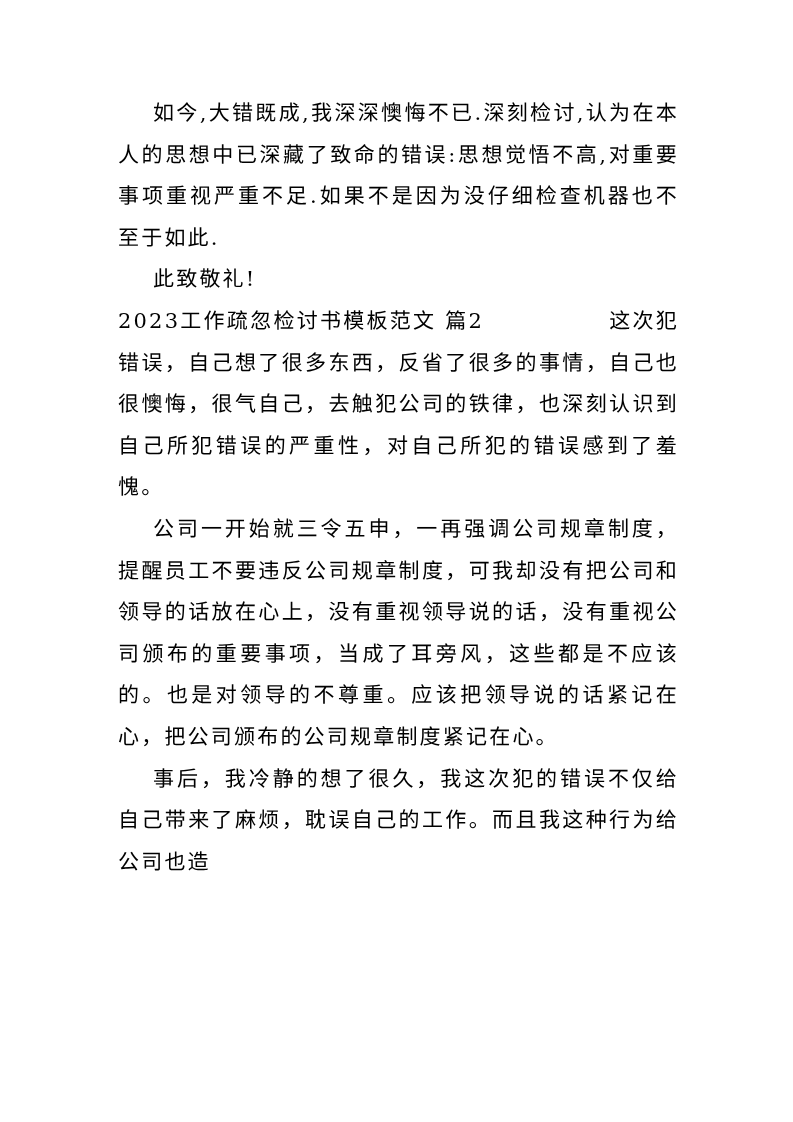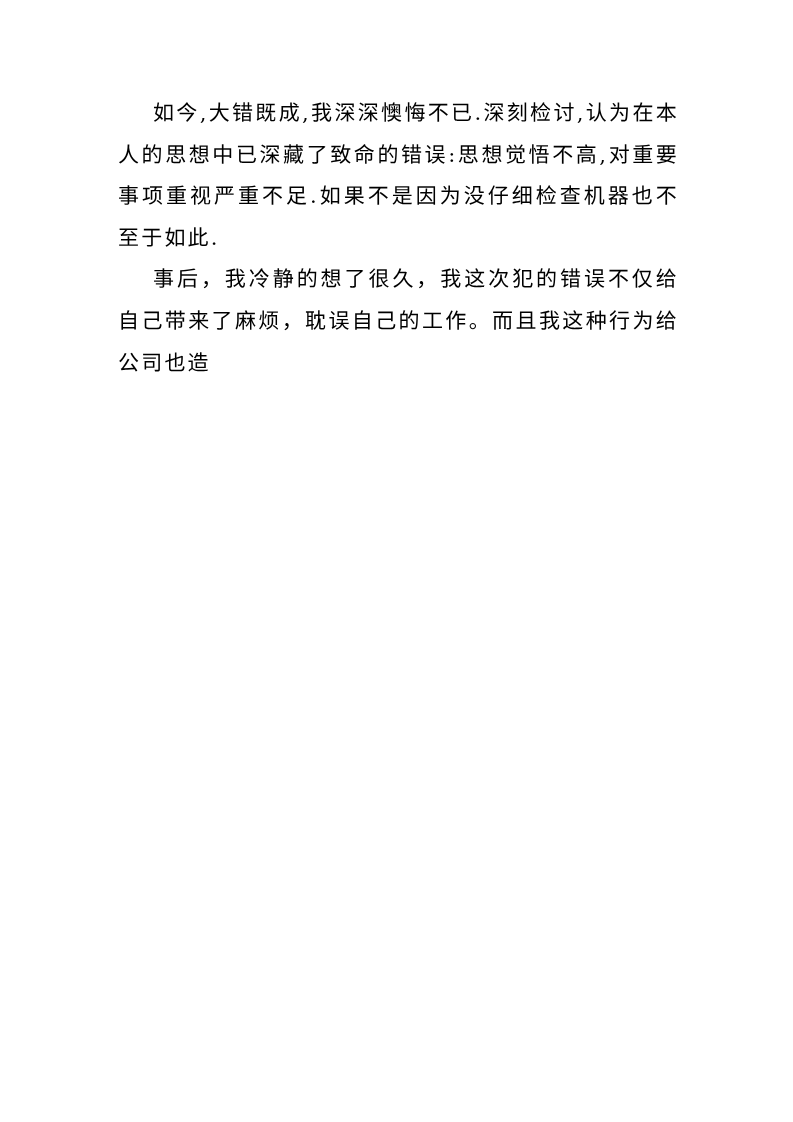--- a/index.html
+++ b/index.html
@@ -43,19 +43,22 @@
 </head>
 <body>
 
 <div class="page">
   <div class="text-block">
 
     <p class="para indent">如今,大错既成,我深深懊悔不已.深刻检讨,认为在本人的思想中已深藏了致命的错误:思想觉悟不高,对重要事项重视严重不足.如果不是因为没仔细检查机器也不至于如此.</p>
 
 
 
+    <p class="para indent">此致敬礼!</p>
 
+    <p class="para"><span>2023工作疏忽检讨书模板范文 篇2</span><span class="inline-gap"></span><span>这次犯错误，自己想了很多东西，反省了很多的事情，自己也很懊悔，很气自己，去触犯公司的铁律，也深刻认识到自己所犯错误的严重性，对自己所犯的错误感到了羞愧。</span></p>
 
+    <p class="para indent">公司一开始就三令五申，一再强调公司规章制度，提醒员工不要违反公司规章制度，可我却没有把公司和领导的话放在心上，没有重视领导说的话，没有重视公司颁布的重要事项，当成了耳旁风，这些都是不应该的。也是对领导的不尊重。应该把领导说的话紧记在心，把公司颁布的公司规章制度紧记在心。</p>
 
     <p class="para indent">事后，我冷静的想了很久，我这次犯的错误不仅给自己带来了麻烦，耽误自己的工作。而且我这种行为给公司也造</p>
 
   </div>
 </div>
 
 </body></html>

